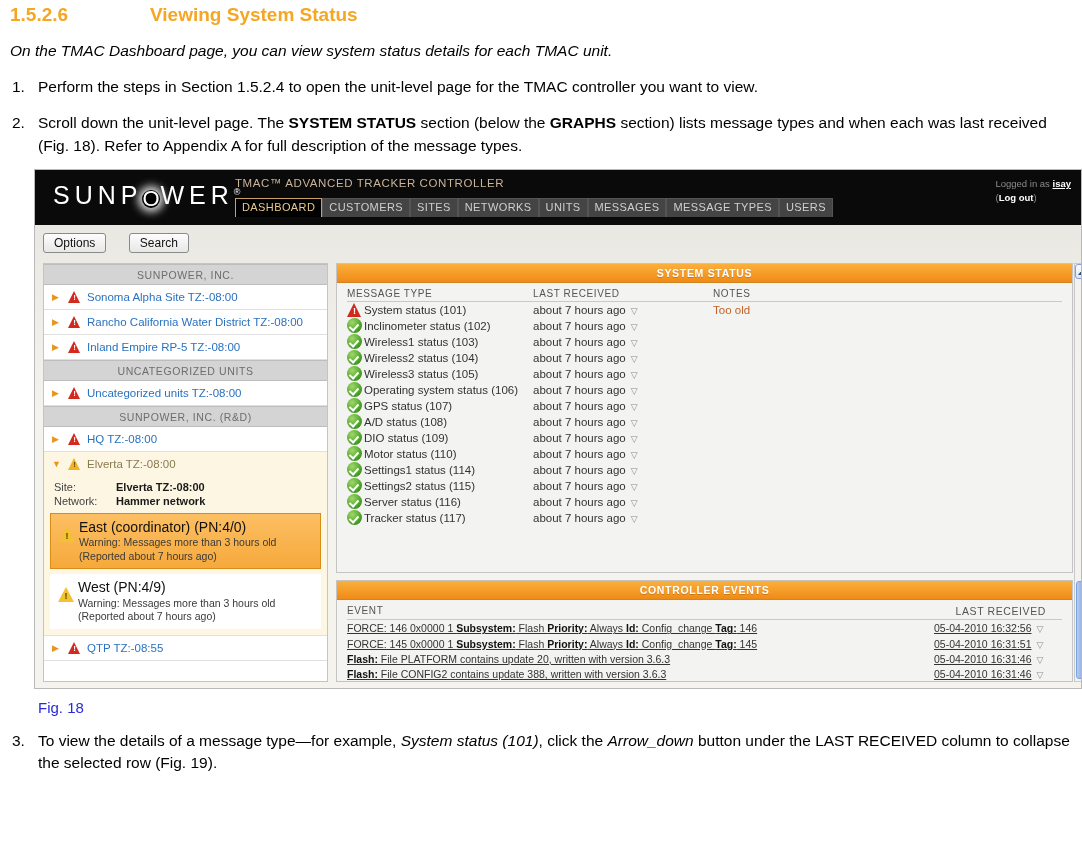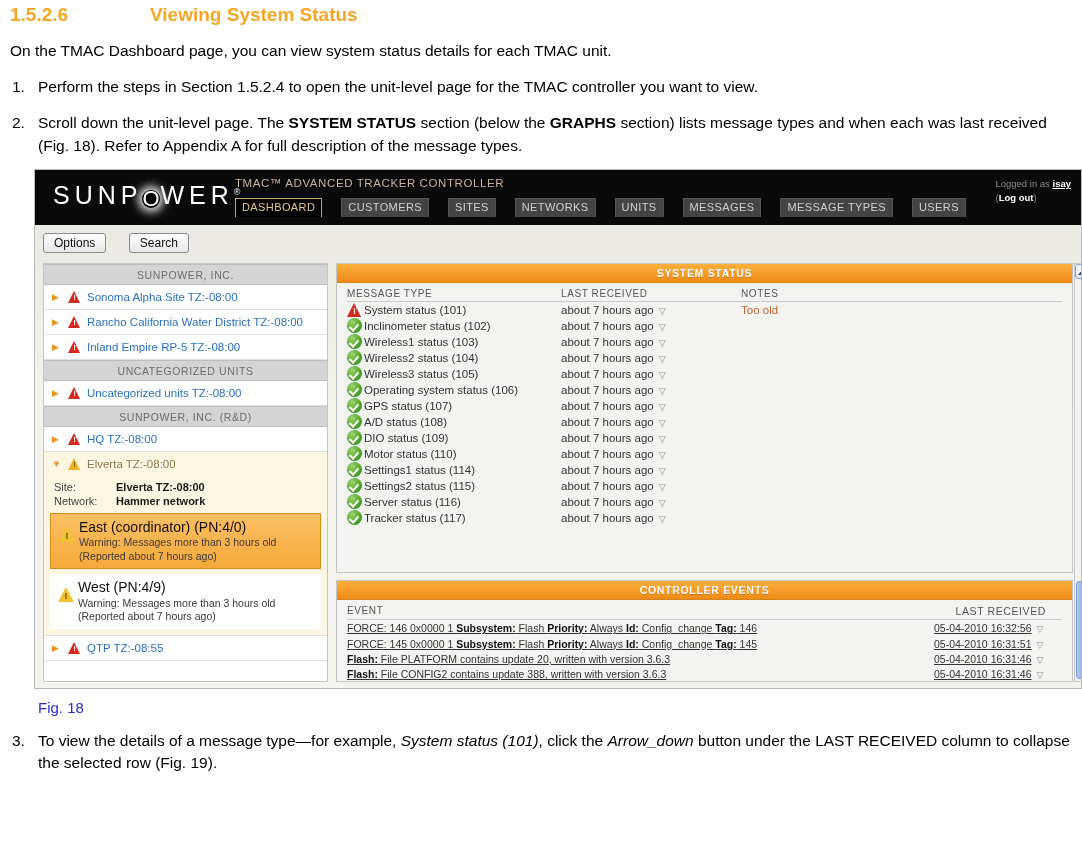--- a/index.html
+++ b/index.html
@@ -33,20 +33,21 @@
   .heading-title {
     color: #F5A623;
     font-weight: bold;
     font-size: 19px;
   }
 
   .para {
     font-size: 15.5px;
     line-height: 1.42;
     margin: 14px 2px 0 2px;
+    font-style: italic;
   }
 
   ol.steps { margin: 0; padding: 0; list-style: none; }
   .step {
     display: flex;
     font-size: 15.5px;
     line-height: 1.44;
     margin-top: 14px;
   }
   .step-num { width: 26px; flex: none; padding-left: 4px; }
@@ -117,21 +118,21 @@
     text-align: left;
     line-height: 1.45;
   }
   .login-info .user { color: #fff; font-weight: bold; text-decoration: underline; }
   .login-info .logout { color: #fff; font-weight: bold; }
 
   .tabs {
     position: absolute;
     left: 200px; top: 28px;
     display: flex;
-    gap: 19px;
+    gap: 0;
   }
   .tab {
     background: #444;
     color: #cfcfcf;
     font-size: 11px;
     padding: 3px 6px 4px 6px;
     letter-spacing: 0.4px;
     border: 1px solid #555;
     border-bottom: none;
     line-height: 1;
@@ -332,21 +333,21 @@
   .ss-body { padding: 1px 0 4px 0; }
   .ss-row {
     display: flex;
     align-items: center;
     font-size: 11.5px;
     color: #333;
     padding: 0.5px 0;
     margin: 0 10px;
   }
   .ss-type {
-    width: 214px; flex: none;
+    width: 186px; flex: none;
     display: flex; align-items: center;
     white-space: nowrap;
     text-align: right;
   }
   .ss-recv { width: 180px; flex: none; white-space: nowrap; }
   .ss-notes { color: #c2622a; }
   .status-dot {
     width: 15px; height: 15px; flex: none;
     margin-right: 2px;
     border-radius: 50%;

